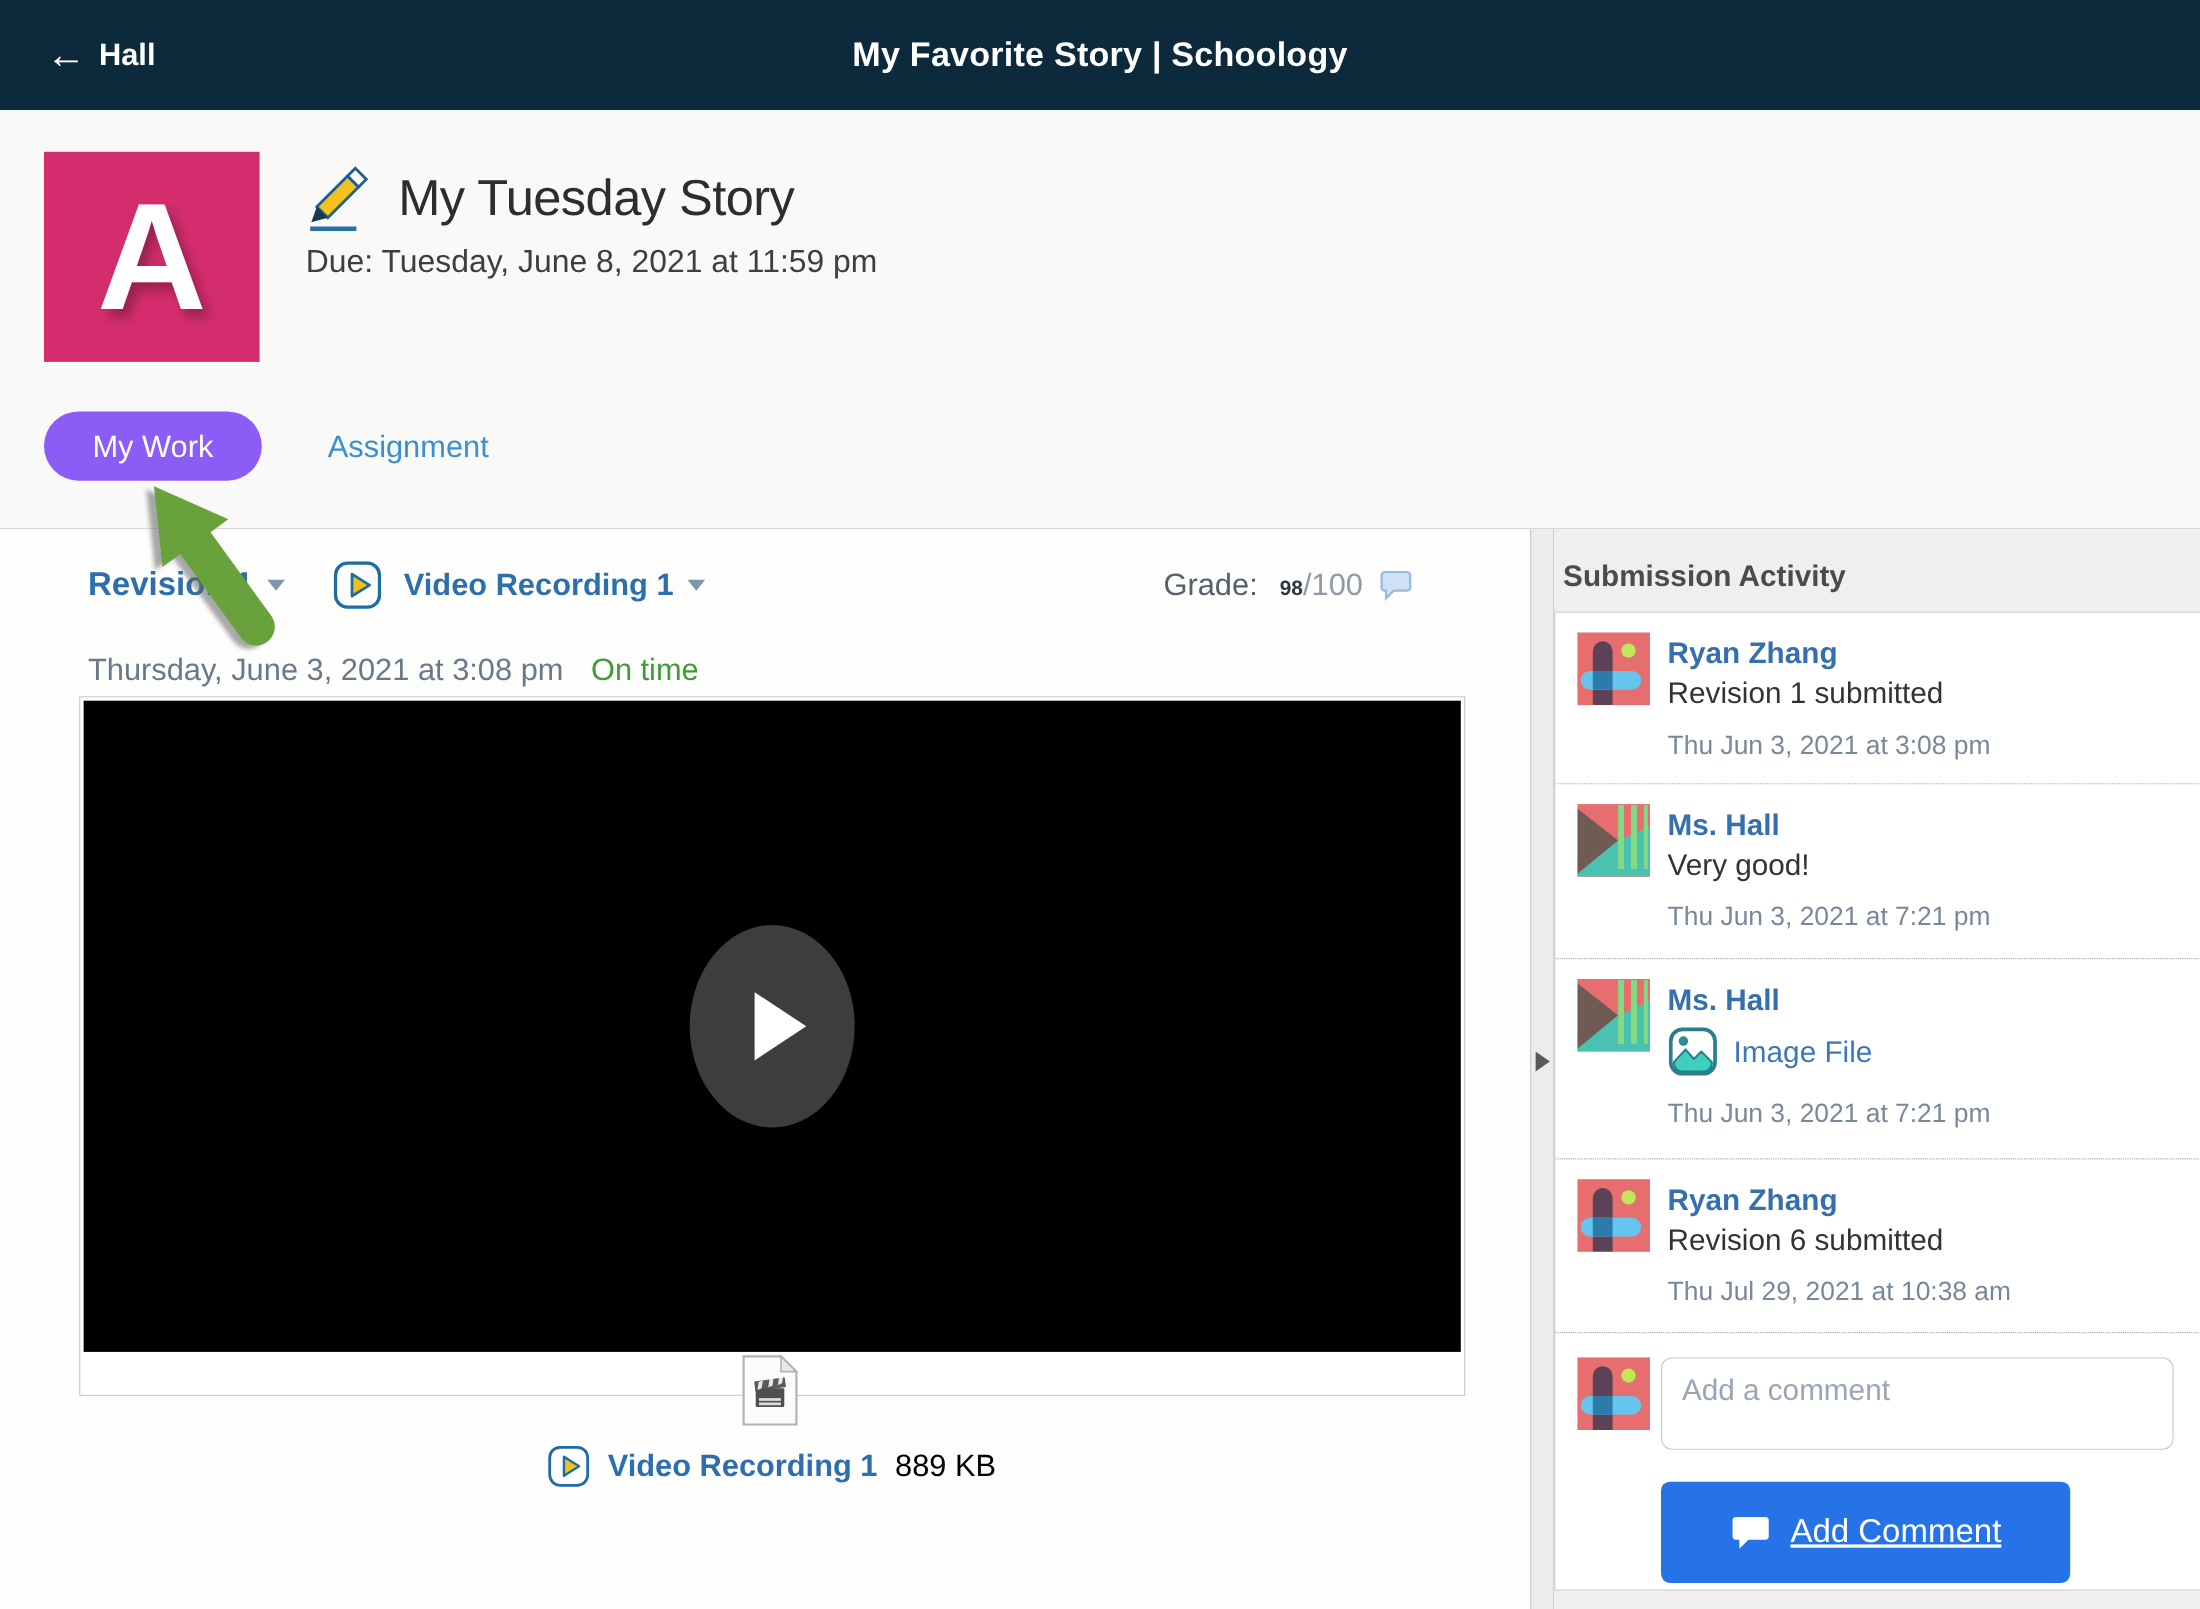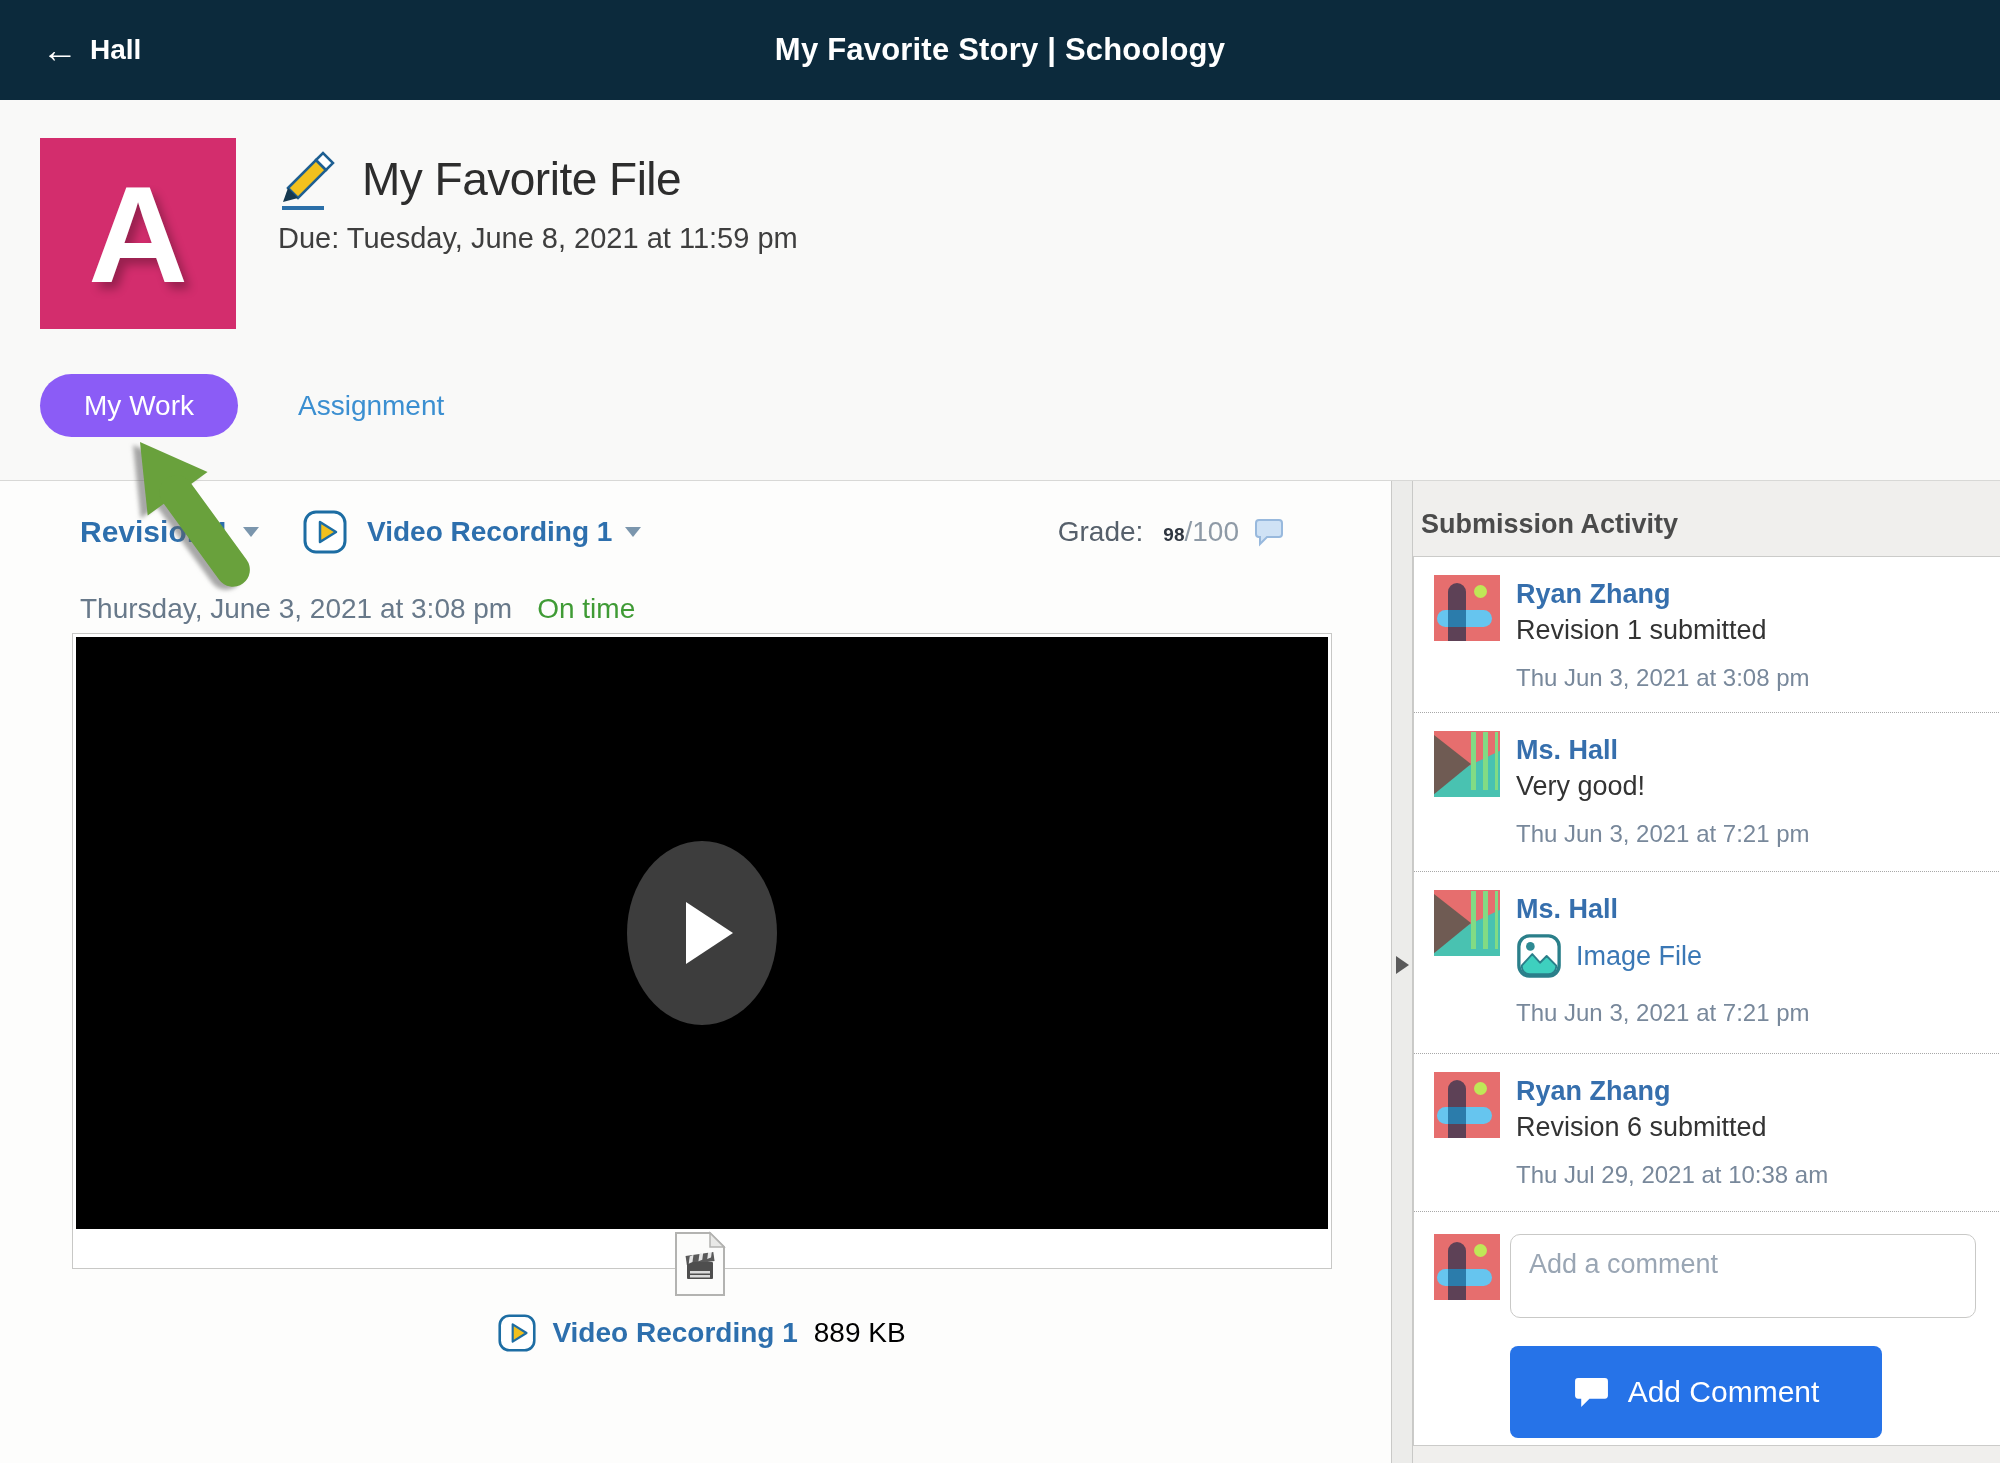--- a/index.html
+++ b/index.html
@@ -109,21 +109,21 @@
                    background:repeating-linear-gradient(90deg,#82db84 0 5px,transparent 5px 12px); }
 
   .comment-block { position:relative; padding:22px 20px 0 96px; height:235px; }
   .comment-block .avatar { position:absolute; left:20px; top:22px; }
   .cinput { width:466px; height:84px; border:1px solid #c9c9c7; border-radius:10px;
             padding:14px 18px; font-family:"Liberation Sans", sans-serif; font-size:27px;
             color:#333; resize:none; outline:none; background:#fff; }
   .cinput::placeholder { color:#9aa6b4; }
   .cbtn { margin-top:24px; width:372px; height:92px; background:#2673e8; border:none; border-radius:8px;
           color:#fff; font-family:"Liberation Sans", sans-serif; font-size:30px; cursor:pointer;
-          display:flex; align-items:center; justify-content:center; gap:18px; }
+          display:flex; align-items:center; justify-content:center; gap:18px;text-decoration:underline; }
   .cbtn svg { width:37px; height:33px; }
 </style>
 </head>
 <body>
 
 <div id="app">
 
   <header class="topbar">
     <button class="back">
       <span class="back-arrow">←</span>
@@ -136,21 +136,21 @@
     <div class="course-avatar">
       <span>A</span>
     </div>
     <div class="title-row">
       <svg width="58" height="62" viewBox="0 0 58 62">
         <polygon points="10,40 38,12 48,22 20,50" fill="#f2c11e" stroke="#1e5f92" stroke-width="2.5"></polygon>
         <polygon points="38,12 45,5 55,15 48,22" fill="#ffffff" stroke="#1e5f92" stroke-width="2.5"></polygon>
         <polygon points="10,40 20,50 5,54" fill="#16394f"></polygon>
         <line x1="4" y1="60" x2="46" y2="60" stroke="#2b6fa8" stroke-width="4"></line>
       </svg>
-      <h1>My Favorite File</h1>
+      <h1>My Tuesday Story</h1>
     </div>
     <div class="due">Due: Tuesday, June 8, 2021 at 11:59 pm</div>
     <nav class="tabs">
       <button class="tab active">My Work</button>
       <button class="tab plain">Assignment</button>
     </nav>
   </section>
 
   <svg class="annot-arrow" viewBox="0 0 240 190">
     <g transform="translate(100,14) rotate(-36)">

